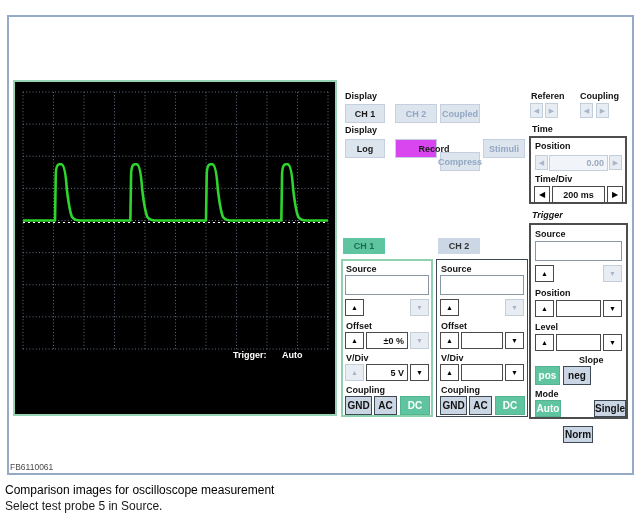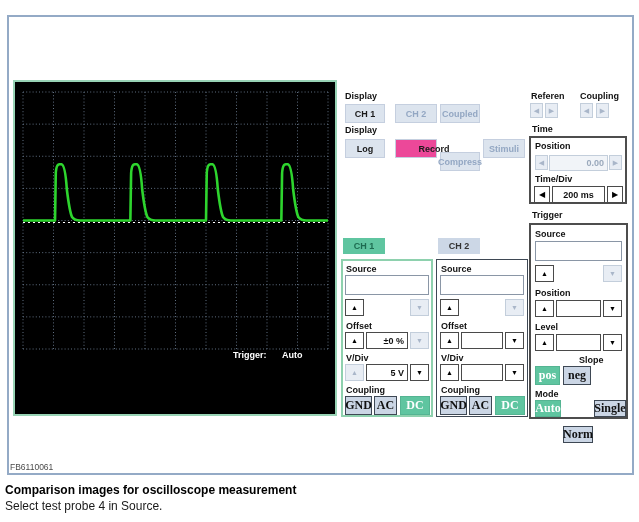--- a/index.html
+++ b/index.html
@@ -6,41 +6,41 @@
   body{width:639px;height:522px;position:relative;background:#fff;
        font-family:"Liberation Sans",sans-serif;overflow:hidden;}
   .abs{position:absolute;box-sizing:border-box;}
   .lbl{font-weight:bold;font-size:9px;color:#111;white-space:nowrap;}
   .outer{border:2px solid #94aac6;background:#fff;}
   .scope{background:#000;border:2px solid #98d3b5;}
   .scope-txt{color:#fff;font-weight:bold;font-size:9px;white-space:nowrap;}
   .btn-flat{background:#dce4ee;border:1px solid #c5cfdf;color:#1a1a1a;font-weight:bold;
             font-size:9px;display:flex;align-items:center;justify-content:center;}
   .btn-flat.off{color:#93a7c3;}
-  .btn-flat.lit{background:#ec4899;padding-left:36px;}
+  .btn-flat.lit{background:#d946ef;padding-left:36px;}
   .spin{background:#fff;border:1px solid #4a4a4a;display:flex;align-items:center;
         justify-content:center;font-size:7px;color:#000;line-height:1;}
   .spin.dis{background:#e8edf4;border-color:#c3cedb;color:#a9b6c9;}
   .vbox{background:#fff;border:1px solid #4a4a4a;font-size:9px;font-weight:bold;color:#111;
         display:flex;align-items:center;justify-content:flex-end;padding-right:3px;}
   .vbox.ctr{justify-content:center;padding-right:0;}
   .vbox.dis{background:#f1f4f8;border-color:#c3cedb;color:#9aa9bc;}
   .inputbox{background:#fff;border:1px solid #8a96a6;}
-  .btn-sm{background:#cbd6e5;border:1px solid #3e4854;font-size:12px;font-weight:bold;color:#111;
-          display:flex;align-items:center;justify-content:center;font-family:Liberation Serif, serif;}
+  .btn-sm{background:#cbd6e5;border:1px solid #3e4854;font-size:10px;font-weight:bold;color:#111;
+          display:flex;align-items:center;justify-content:center;}
   .btn-sm.teal{background:#5fc5a0;border-color:#54b492;color:#fff;}
   .tab{font-size:9px;font-weight:bold;display:flex;align-items:center;justify-content:center;}
   .tab.teal{background:#5fc5a0;color:#1d6b50;}
   .tab.blue{background:#ccd7e6;color:#333;}
   .panel{background:#fff;}
   .panel.mint{border:2px solid #8ed1ae;}
   .panel.dark{border:1.5px solid #3e4854;}
   .boxdark{background:#fff;border:2px solid #4d4d4d;}
   .fbid{font-size:8.5px;color:#4a4a4a;}
-  .cap-t{font-size:12px;font-weight:bold;color:#000;white-space:nowrap;}
+  .cap-t{font-size:12px;font-weight:normal;color:#000;white-space:nowrap;}
   .cap-s{font-size:12px;color:#1a1a1a;white-space:nowrap;}
 </style>
 </head>
 <body>
 
 <div class="abs outer" style="left:7px;top:15px;width:627px;height:460px;"></div>
 
 <div class="abs scope" style="left:13px;top:80px;width:324px;height:336px;text-align:center;">
   <svg id="scope-svg" width="320" height="332" style="position:absolute;left:0;top:0;">
       <line x1="8" y1="10" x2="8" y2="267" stroke="#5f6e80" stroke-width="1" stroke-dasharray="1 2.2"></line>
@@ -92,21 +92,21 @@
 <div class="abs boxdark" style="left:529px;top:136px;width:98px;height:68px;"></div>
 <div class="abs lbl" style="left:535px;top:141px;">Position</div>
 <div class="abs spin dis" style="left:535px;top:155px;width:13px;height:15px;">◀</div>
 <div class="abs vbox dis" style="left:549px;top:155px;width:59px;height:16px;">0.00</div>
 <div class="abs spin dis" style="left:609px;top:155px;width:13px;height:15px;">▶</div>
 <div class="abs lbl" style="left:535px;top:174px;">Time/Div</div>
 <div class="abs spin" style="left:534px;top:186px;width:16px;height:17px;font-size:8px;">◀</div>
 <div class="abs vbox ctr" style="left:552px;top:186px;width:53px;height:17px;">200 ms</div>
 <div class="abs spin" style="left:607px;top:186px;width:16px;height:17px;font-size:8px;">▶</div>
 
-<div class="abs lbl" style="left:532px;top:210px;">Trigger</div>
+<div class="abs lbl" style="left:532px;top:210px;font-style:italic;">Trigger</div>
 <div class="abs boxdark" style="left:529px;top:223px;width:99px;height:196px;"></div>
 <div class="abs lbl" style="left:535px;top:229px;">Source</div>
 <div class="abs inputbox" style="left:535px;top:241px;width:87px;height:20px;"></div>
 <div class="abs spin" style="left:535px;top:265px;width:19px;height:17px;">▲</div>
 <div class="abs spin dis" style="left:603px;top:265px;width:19px;height:17px;">▼</div>
 <div class="abs lbl" style="left:535px;top:288px;">Position</div>
 <div class="abs spin" style="left:535px;top:300px;width:19px;height:17px;">▲</div>
 <div class="abs vbox" style="left:556px;top:300px;width:45px;height:17px;"></div>
 <div class="abs spin" style="left:603px;top:300px;width:19px;height:17px;">▼</div>
 <div class="abs lbl" style="left:535px;top:322px;">Level</div>
@@ -155,13 +155,13 @@
 <div class="abs spin" style="left:440px;top:364px;width:19px;height:17px;">▲</div>
 <div class="abs vbox" style="left:461px;top:364px;width:42px;height:17px;"></div>
 <div class="abs spin" style="left:505px;top:364px;width:19px;height:17px;">▼</div>
 <div class="abs lbl" style="left:441px;top:385px;">Coupling</div>
 <div class="abs btn-sm" style="left:440px;top:396px;width:27px;height:19px;">GND</div>
 <div class="abs btn-sm" style="left:469px;top:396px;width:23px;height:19px;">AC</div>
 <div class="abs btn-sm teal" style="left:495px;top:396px;width:30px;height:19px;">DC</div>
 
 <div class="abs fbid" style="left:10px;top:462px;">FB6110061</div>
 <div class="abs cap-t" style="left:5px;top:483px;">Comparison images for oscilloscope measurement</div>
-<div class="abs cap-s" style="left:5px;top:499px;">Select test probe 4 in Source.</div>
+<div class="abs cap-s" style="left:5px;top:499px;">Select test probe 5 in Source.</div>
 
 </body></html>

